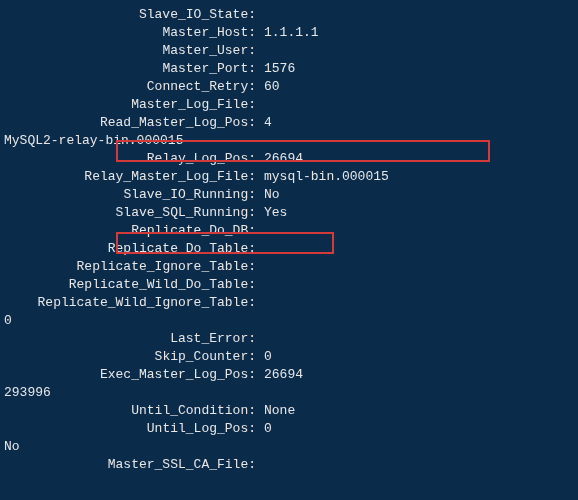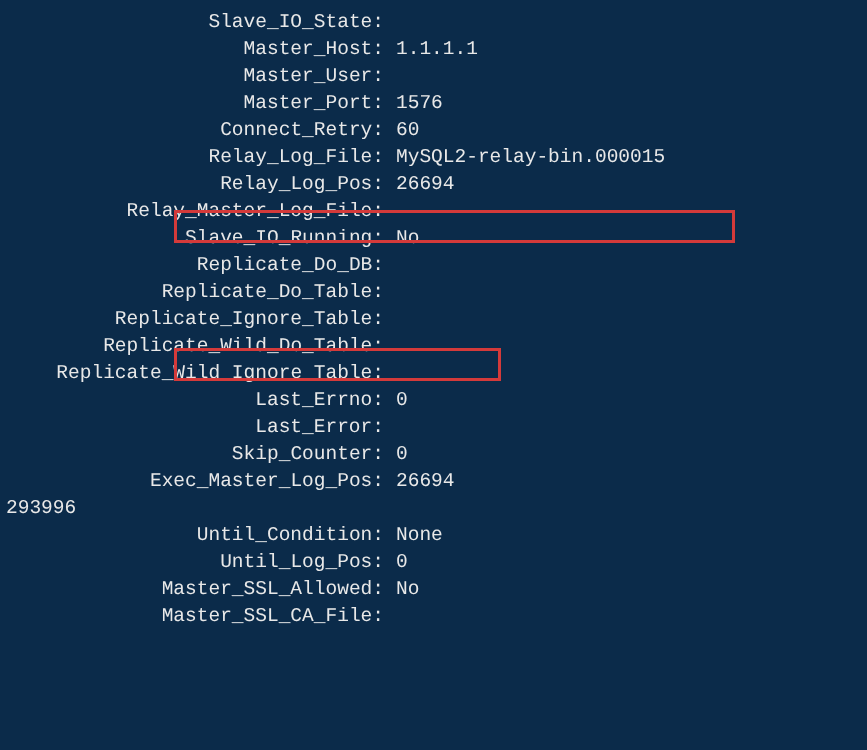--- a/index.html
+++ b/index.html
@@ -71,33 +71,45 @@
       </div>
       <div class="row">
         <span class="label">Master_Port:</span>
         <span class="value">1576</span>
       </div>
       <div class="row">
         <span class="label">Connect_Retry:</span>
         <span class="value">60</span>
       </div>
       <div class="row">
-        <span class="label">Relay_Log_File:</span>
+        <span class="label">Master_Log_File:</span>
+        <span class="value"></span>
+      </div>
+      <div class="row">
+        <span class="label">Read_Master_Log_Pos:</span>
+        <span class="value">4</span>
+      </div>
+      <div class="row">
         <span class="value">MySQL2-relay-bin.000015</span>
       </div>
       <div class="row">
         <span class="label">Relay_Log_Pos:</span>
         <span class="value">26694</span>
       </div>
       <div class="row">
         <span class="label">Relay_Master_Log_File:</span>
+        <span class="value">mysql-bin.000015</span>
       </div>
       <div class="row">
         <span class="label">Slave_IO_Running:</span>
         <span class="value">No</span>
+      </div>
+      <div class="row">
+        <span class="label">Slave_SQL_Running:</span>
+        <span class="value">Yes</span>
       </div>
       <div class="row">
         <span class="label">Replicate_Do_DB:</span>
         <span class="value"></span>
       </div>
       <div class="row">
         <span class="label">Replicate_Do_Table:</span>
         <span class="value"></span>
       </div>
       <div class="row">
@@ -106,21 +118,20 @@
       </div>
       <div class="row">
         <span class="label">Replicate_Wild_Do_Table:</span>
         <span class="value"></span>
       </div>
       <div class="row">
         <span class="label">Replicate_Wild_Ignore_Table:</span>
         <span class="value"></span>
       </div>
       <div class="row">
-        <span class="label">Last_Errno:</span>
         <span class="value">0</span>
       </div>
       <div class="row">
         <span class="label">Last_Error:</span>
         <span class="value"></span>
       </div>
       <div class="row">
         <span class="label">Skip_Counter:</span>
         <span class="value">0</span>
       </div>
@@ -133,21 +144,20 @@
       </div>
       <div class="row">
         <span class="label">Until_Condition:</span>
         <span class="value">None</span>
       </div>
       <div class="row">
         <span class="label">Until_Log_Pos:</span>
         <span class="value">0</span>
       </div>
       <div class="row">
-        <span class="label">Master_SSL_Allowed:</span>
         <span class="value">No</span>
       </div>
       <div class="row">
         <span class="label">Master_SSL_CA_File:</span>
         <span class="value"></span>
       </div>
     </div>
   <div class="highlight-box hb1"></div>
   <div class="highlight-box hb2"></div>
 </div>

